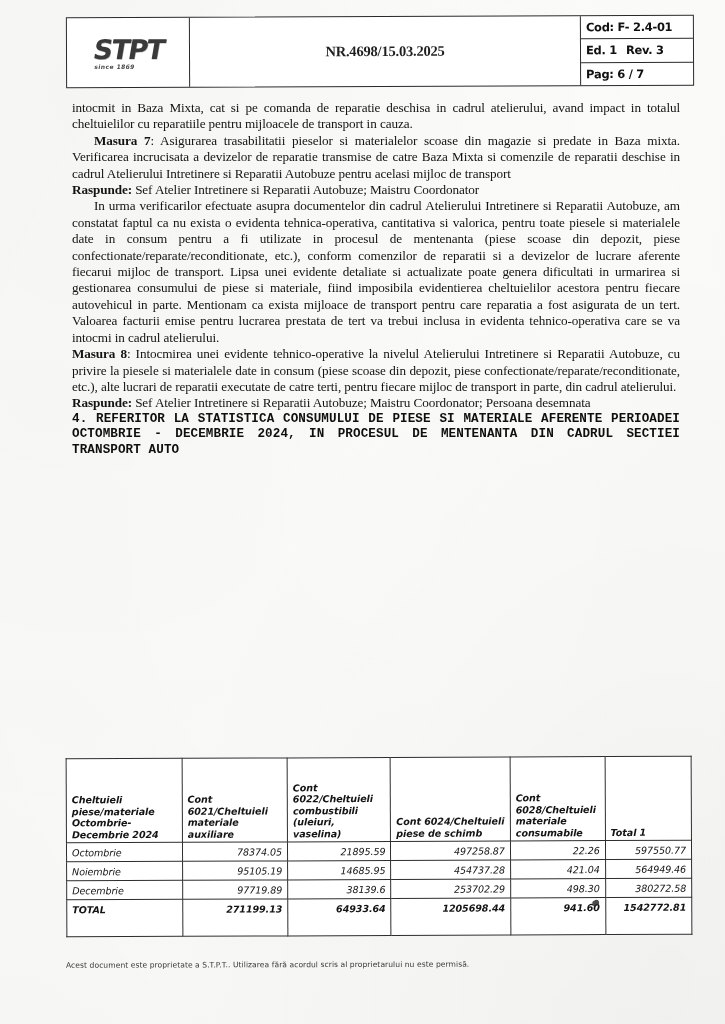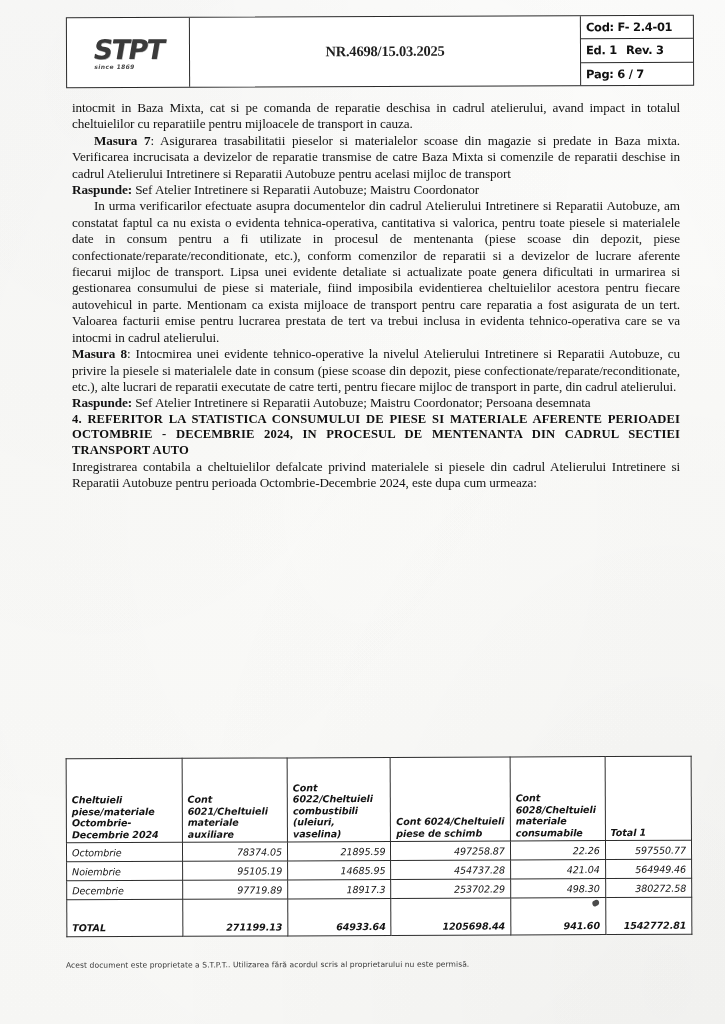--- a/index.html
+++ b/index.html
@@ -117,21 +117,21 @@
     color: #131313;
     letter-spacing: -0.1px;
   }
   .indent { text-indent: 22px; }
   .gap-md { margin-top: 15px; }
   .gap-lg { margin-top: 21px; }
   b, .b { font-weight: 700; }
 
   .section-title {
     margin: 0;
-    font-family: Liberation Serif, serif;
+    font-family: Liberation Mono, monospace;
     font-weight: 700;
     font-size: 12.6px;
     line-height: 15.6px;
     text-align: justify;
     letter-spacing: 0.1px;
     color: #0f0f0f;
   }
 
   .para-left {
     text-align: left;
@@ -172,21 +172,21 @@
     letter-spacing: -0.1px;
   }
   table.data tbody td.lbl {
     text-align: left;
     font-weight: 400;
   }
   table.data tbody tr.total td {
     height: 37px;
     font-weight: 700;
     vertical-align: bottom;
-    padding-bottom: 3px;
+    padding-bottom: 21px;
   }
   table.data tbody tr.total td.lbl { font-weight: 700; }
 
   col.c0 { width: 117px; }
   col.c1 { width: 106px; }
   col.c2 { width: 104px; }
   col.c3 { width: 121px; }
   col.c4 { width: 95px; }
   col.c5 { width: 87px; }
 
@@ -255,21 +255,20 @@
 
     <p class="body gap-lg indent">In urma verificarilor efectuate asupra documentelor din cadrul Atelierului Intretinere si Reparatii Autobuze, am constatat faptul ca nu exista o evidenta tehnica-operativa, cantitativa si valorica, pentru toate piesele si materialele date in consum pentru a fi utilizate in procesul de mentenanta (piese scoase din depozit, piese confectionate/reparate/reconditionate, etc.), conform comenzilor de reparatii si a devizelor de lucrare aferente fiecarui mijloc de transport. Lipsa unei evidente detaliate si actualizate poate genera dificultati in urmarirea si gestionarea consumului de piese si materiale, fiind imposibila evidentierea cheltuielilor acestora pentru fiecare autovehicul in parte. Mentionam ca exista mijloace de transport pentru care reparatia a fost asigurata de un tert. Valoarea facturii emise pentru lucrarea prestata de tert va trebui inclusa in evidenta tehnico-operativa care se va intocmi in cadrul atelierului.</p>
 
     <p class="body gap-lg"><b>Masura 8</b><span>: Intocmirea unei evidente tehnico-operative la nivelul Atelierului Intretinere si Reparatii Autobuze, cu privire la piesele si materialele date in consum (piese scoase din depozit, piese confectionate/reparate/reconditionate, etc.), alte lucrari de reparatii executate de catre terti, pentru fiecare mijloc de transport in parte, din cadrul atelierului.</span></p>
 
     <p class="body"><b>Raspunde:</b><span> Sef Atelier Intretinere si Reparatii Autobuze; Maistru Coordonator; Persoana desemnata</span></p>
 
 
     <p class="section-title gap-md">4. REFERITOR LA STATISTICA CONSUMULUI DE PIESE SI MATERIALE AFERENTE PERIOADEI OCTOMBRIE - DECEMBRIE 2024, IN PROCESUL DE MENTENANTA DIN CADRUL SECTIEI TRANSPORT AUTO</p>
 
-    <p class="body gap-md para-left">Inregistrarea contabila a cheltuielilor defalcate privind materialele si piesele din cadrul Atelierului Intretinere si Reparatii Autobuze pentru perioada Octombrie-Decembrie 2024, este dupa cum urmeaza:</p>
   </div>
 
   <div class="data-table-wrap">
     <table class="data">
       <colgroup>
         <col class="c0">
           <col class="c1">
           <col class="c2">
           <col class="c3">
           <col class="c4">
@@ -298,21 +297,21 @@
           <td class="lbl">Noiembrie</td>
           <td>95105.19</td>
           <td>14685.95</td>
           <td>454737.28</td>
           <td>421.04</td>
           <td>564949.46</td>
         </tr>
         <tr>
           <td class="lbl">Decembrie</td>
           <td>97719.89</td>
-          <td>18917.3</td>
+          <td>38139.6</td>
           <td>253702.29</td>
           <td>498.30</td>
           <td>380272.58</td>
         </tr>
         <tr class="total">
           <td class="lbl">TOTAL</td>
           <td>271199.13</td>
           <td>64933.64</td>
           <td>1205698.44</td>
           <td>941.60</td>

